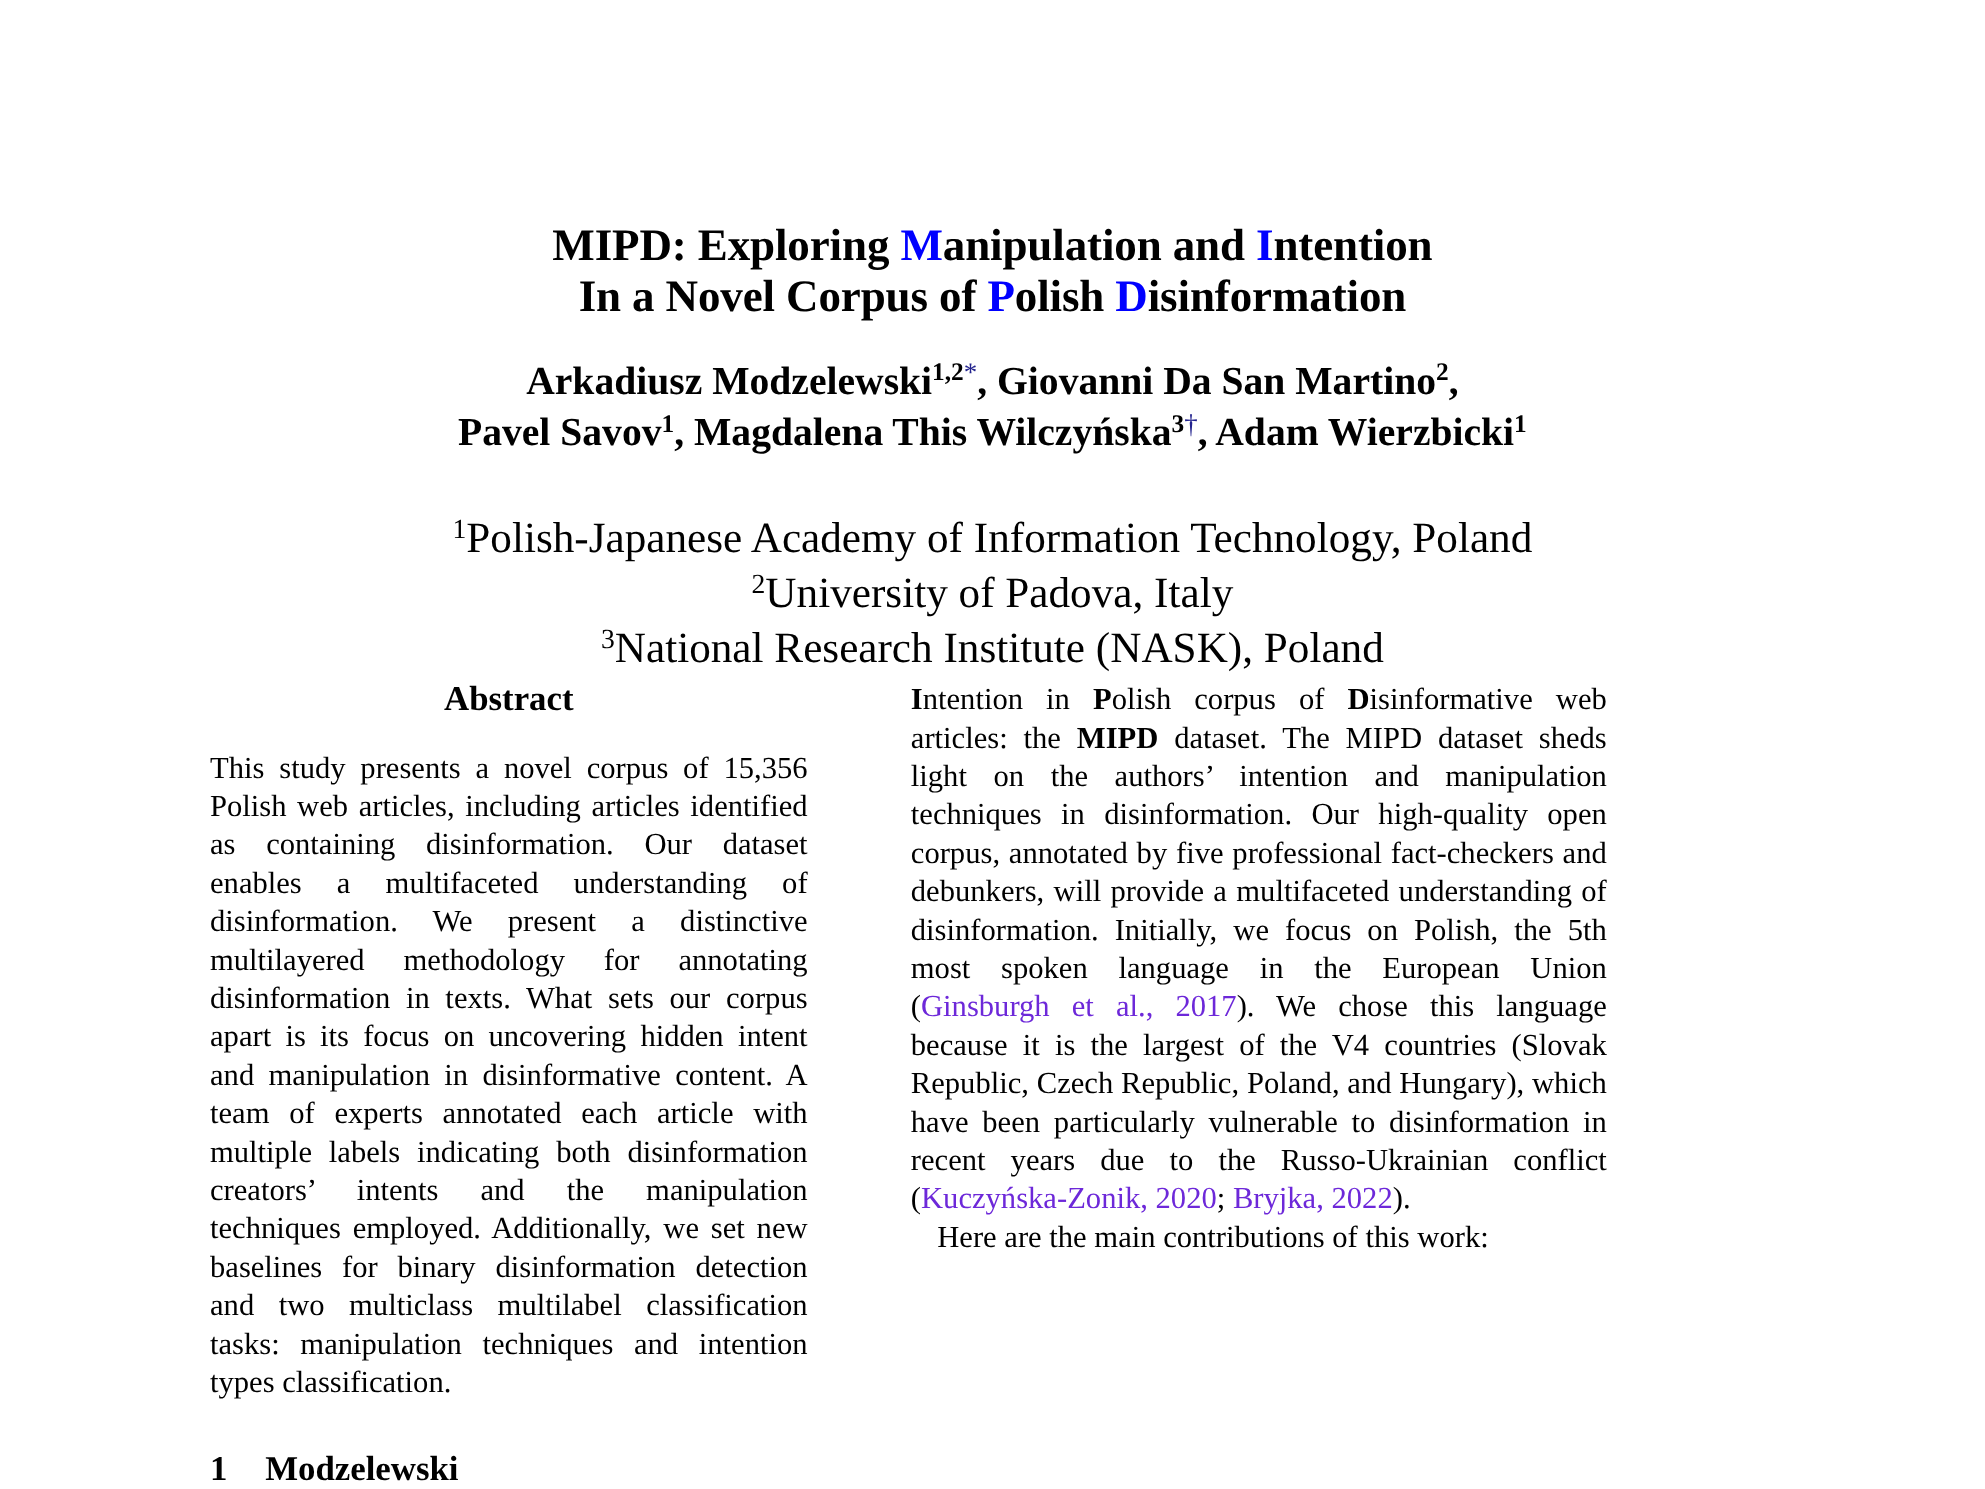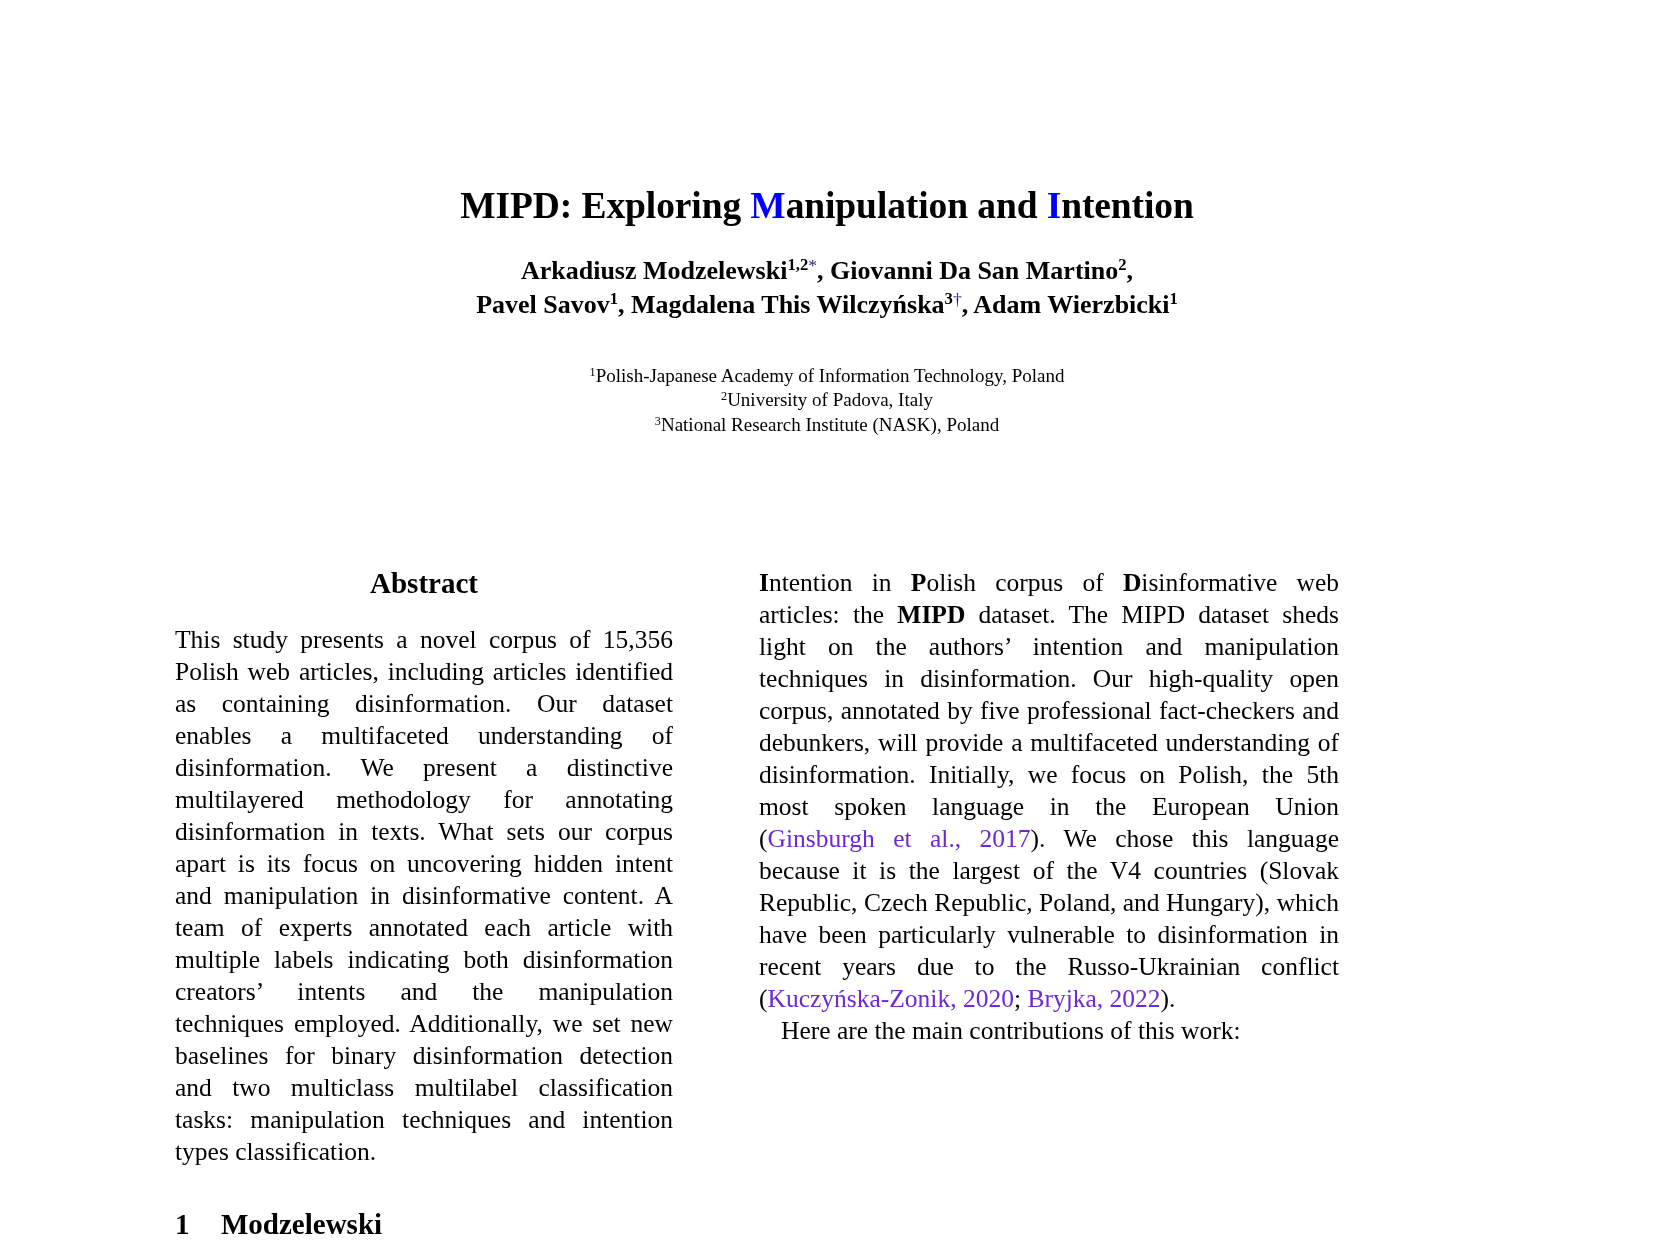--- a/index.html
+++ b/index.html
@@ -35,21 +35,21 @@
     letter-spacing: -0.1px;
   }
   .title .hl { color: #0000ff; }
   .title-line { display: block; }
 
   
   .authors {
     margin: 0;
     padding-top: 27px;
     text-align: center;
-    font-size: 26px;
+    font-size: 33px;
     font-weight: bold;
     line-height: 1.30;
   }
   .authors-line { display: block; }
   .sup {
     font-size: 0.64em;
     vertical-align: 0.52em;
     line-height: 0;
     font-weight: bold;
   }
@@ -59,21 +59,21 @@
     line-height: 0;
     color: #23238e;
     font-weight: normal;
   }
 
   
   .affiliations {
     margin: 0;
     padding-top: 42px;
     text-align: center;
-    font-size: 19px;
+    font-size: 36px;
     font-weight: normal;
     line-height: 1.28;
   }
   .aff-line { display: block; }
   .aff-line .sup-num {
     font-size: 0.64em;
     vertical-align: 0.52em;
     line-height: 0;
   }
 
@@ -149,20 +149,21 @@
     width: 46px;
   }
 </style>
 </head>
 <body>
 
 <div class="page">
 
   <h1 class="title">
     <span class="title-line">MIPD: Exploring <span class="hl">M</span>anipulation and <span class="hl">I</span>ntention</span>
+    <span class="title-line">In a Novel Corpus of <span class="hl">P</span>olish <span class="hl">D</span>isinformation</span>
   </h1>
 
   <div class="authors">
     <span class="authors-line"><span>Arkadiusz Modzelewski</span><span class="sup">1,2</span><span class="sup-mark">*</span>, <span>Giovanni Da San Martino</span><span class="sup">2</span>,</span>
     <span class="authors-line"><span>Pavel Savov</span><span class="sup">1</span>, <span>Magdalena This Wilczyńska</span><span class="sup">3</span><span class="sup-mark">†</span>, <span>Adam Wierzbicki</span><span class="sup">1</span></span>
   </div>
 
   <div class="affiliations">
     <span class="aff-line"><span class="sup-num">1</span><span>Polish-Japanese Academy of Information Technology, Poland</span></span>
     <span class="aff-line"><span class="sup-num">2</span><span>University of Padova, Italy</span></span>

